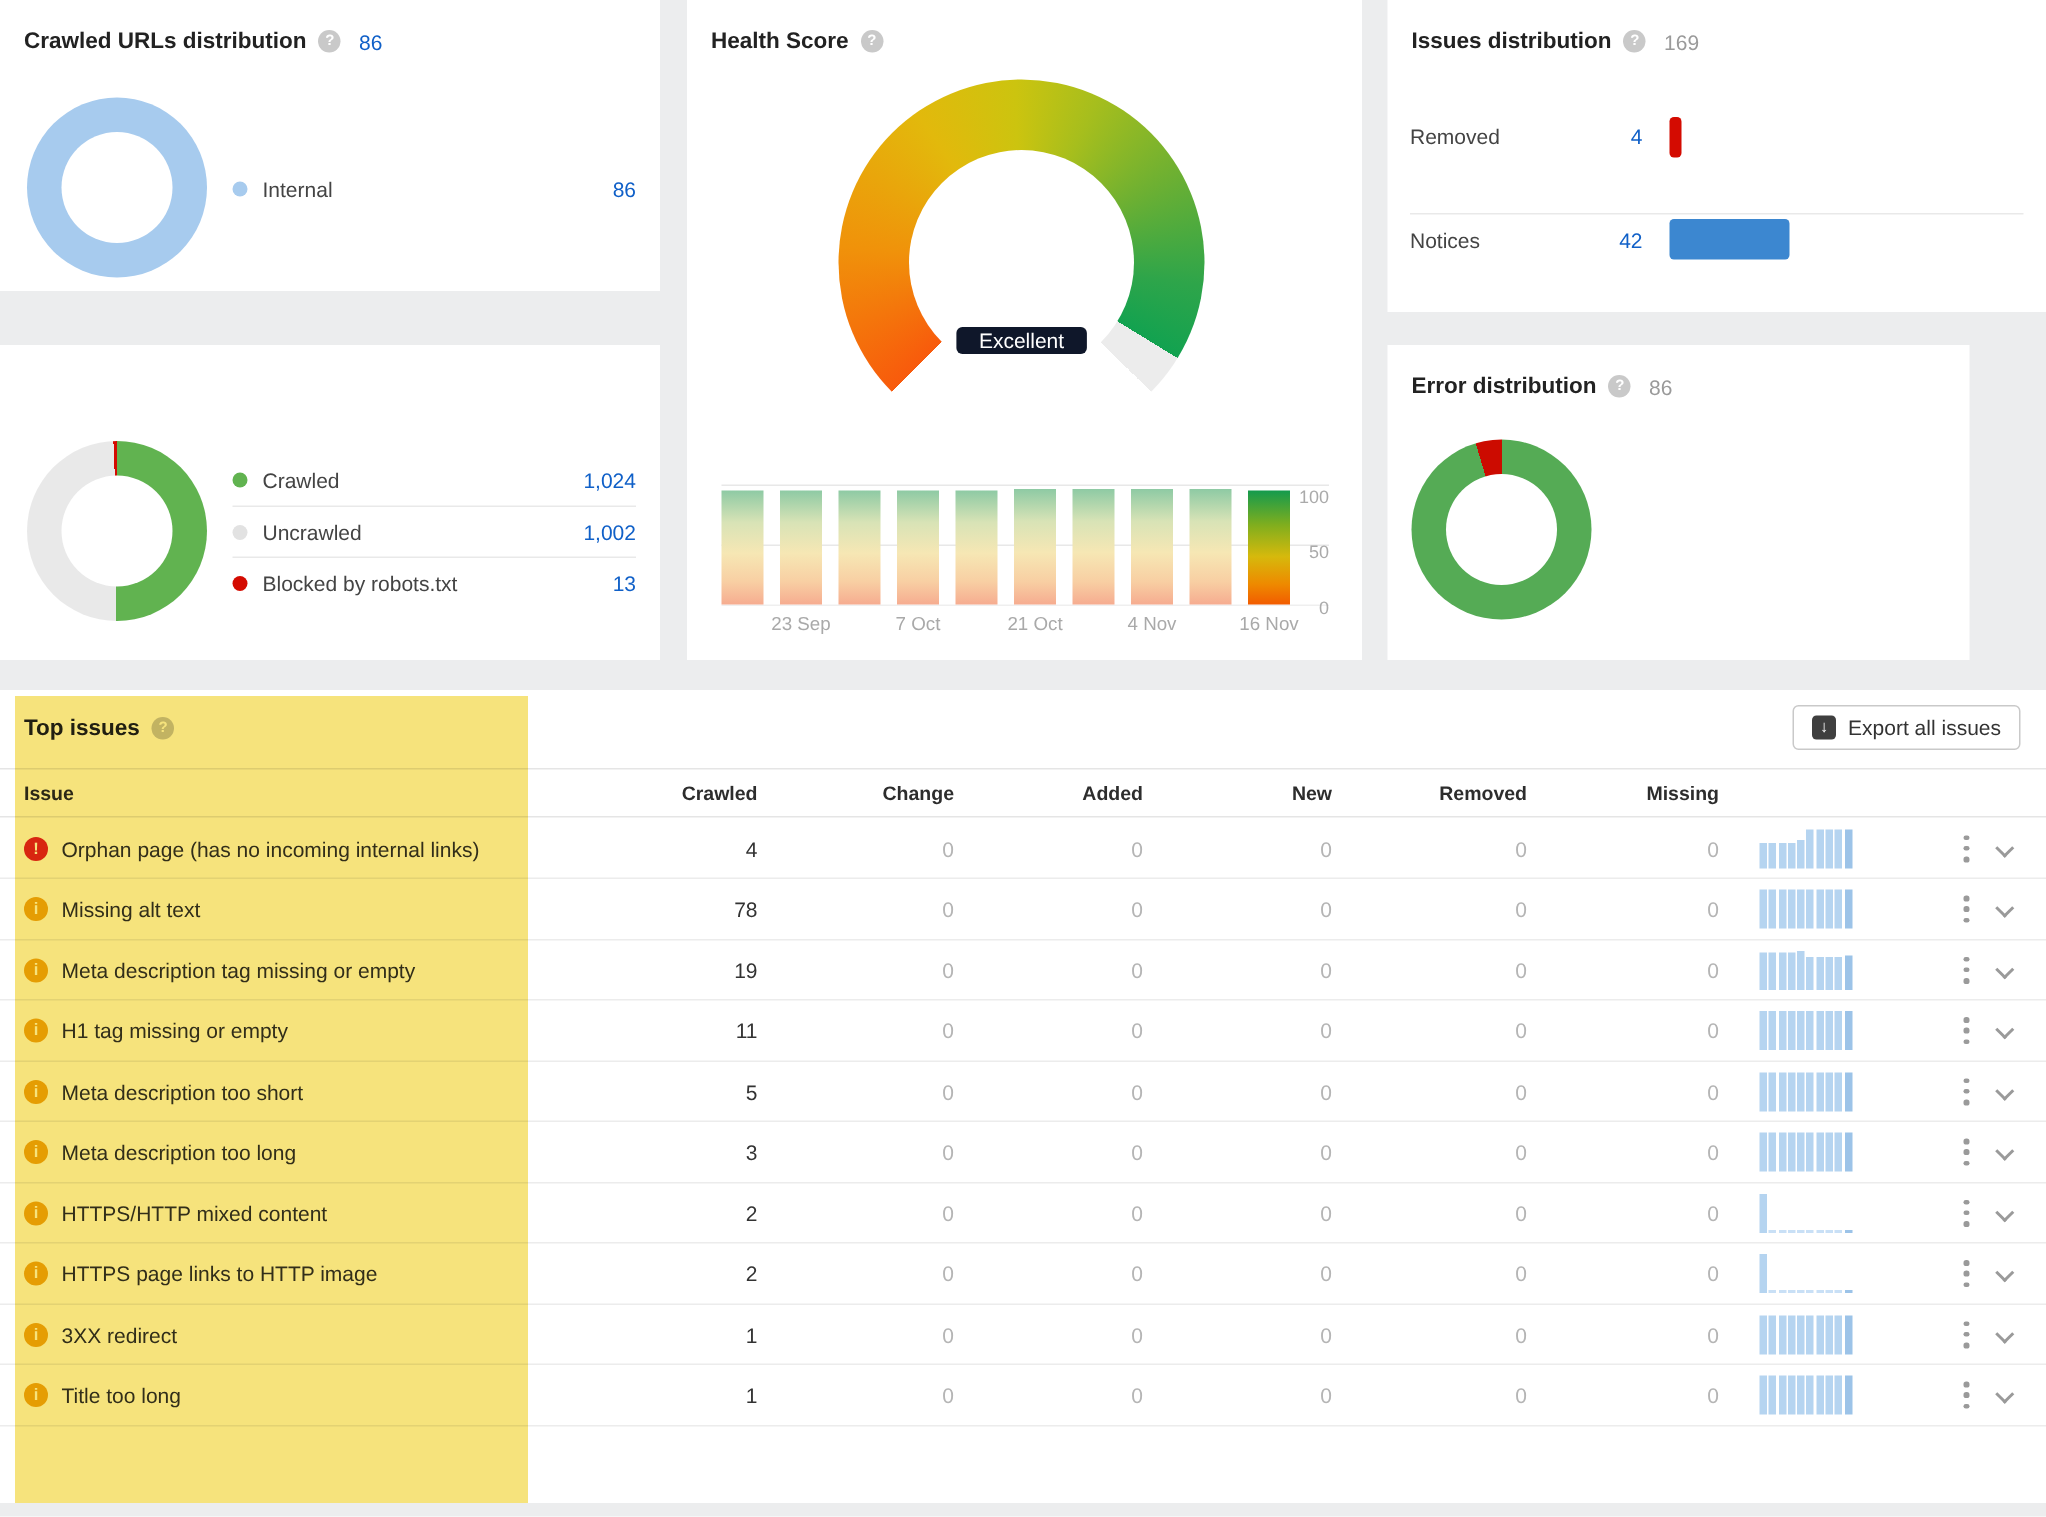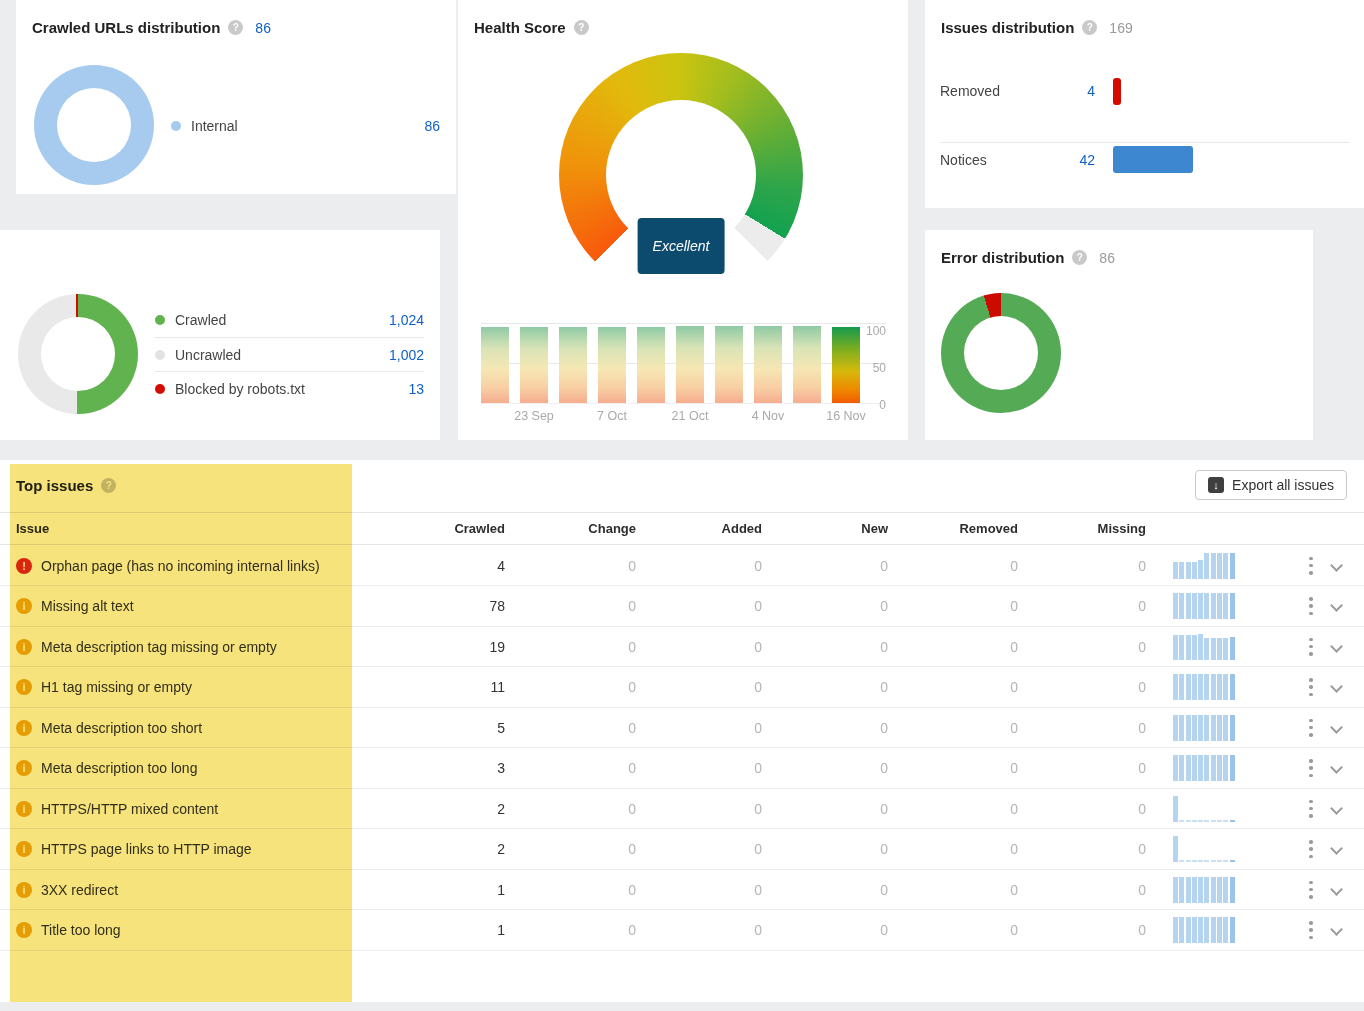--- a/index.html
+++ b/index.html
@@ -5,21 +5,21 @@
   * { margin:0; padding:0; box-sizing:border-box; }
   html,body { width:1364px; height:1011px; }
   body {
     background:#ecedee;
     font-family:"Liberation Sans", sans-serif;
     color:#333;
     position:relative;
     overflow:hidden;
   }
   .card { position:absolute; background:#fff; }
-  #card-crawled      { left:16px;   top:0;   width:440px; height:194px; }
+  #card-crawled      { left:0;   top:0;   width:440px; height:194px; }
   #card-health       { left:458px; top:0; width:450px; height:440px; }
   #card-issues       { left:925px; top:0; width:439px; height:208px; }
   #card-crawl-status { left:0;   top:230px; width:440px; height:210px; }
   #card-error        { left:925px; top:230px; width:388px; height:210px; }
   #table-section     { left:0;   top:460px; width:1364px; height:542px; background:#fff; }
 
   .card-head { position:absolute; left:16px; top:19px; display:flex; align-items:center; gap:8px; }
   .card-title { font-size:15px; font-weight:700; color:#222; }
   .help { width:15px; height:15px; border-radius:50%; background:#c9c9c9; color:#fff;
           font-size:10px; font-weight:700; display:flex; align-items:center; justify-content:center; flex:0 0 auto; }
@@ -48,21 +48,21 @@
   .gauge { position:absolute; left:101px; top:53px; width:244px; height:244px; }
   .gauge-arc { position:absolute; inset:0; border-radius:50%;
     background:conic-gradient(from 225deg,
       #f85a0c 0deg, #f0920a 50deg, #e2b90c 100deg, #ccc40f 133deg,
       #a6be1d 160deg, #6db032 195deg, #2ea54a 232deg, #12a250 256.5deg,
       #ececec 256.5deg 270deg, transparent 270deg 360deg); }
   .gauge-hole { position:absolute; left:47px; top:47px; width:150px; height:150px; border-radius:50%; background:#fff; }
   .gauge-score { position:absolute; left:0; top:84px; width:244px; text-align:center;
     font-size:62px; color:#3a3a3a; letter-spacing:-1px; }
   .gauge-badge { position:absolute; left:50%; top:165px; transform:translateX(-50%);
-    background:#0c4a6e; color:#fff; font-size:14px; padding:20px 15px; border-radius:4px; white-space:nowrap;font-style:italic; }
+    background:#0f172a; color:#fff; font-size:14px; padding:1px 15px; border-radius:4px; white-space:nowrap; }
   .gauge-desc { position:absolute; left:25px; top:258px; width:400px; text-align:center;
     font-size:13.5px; color:#8c8c8c; line-height:1.25; }
 
   
   .trend { position:absolute; left:23px; top:323px; width:382px; height:80px; }
   .trend .bars { position:absolute; inset:0; display:flex; align-items:flex-end; gap:11px; }
   .trend .bars i { display:block; width:28px; flex:0 0 auto;
     background:linear-gradient(180deg,#8ecaa4 0%,#d8e3b6 28%,#f6e7b4 55%,#f8cfa3 80%,#f6ac90 100%); }
   .trend .bars i.vivid {
     background:linear-gradient(180deg,#149a4d 0%,#7fae1e 30%,#d6b90c 58%,#ee8a00 82%,#f25c00 100%); }

